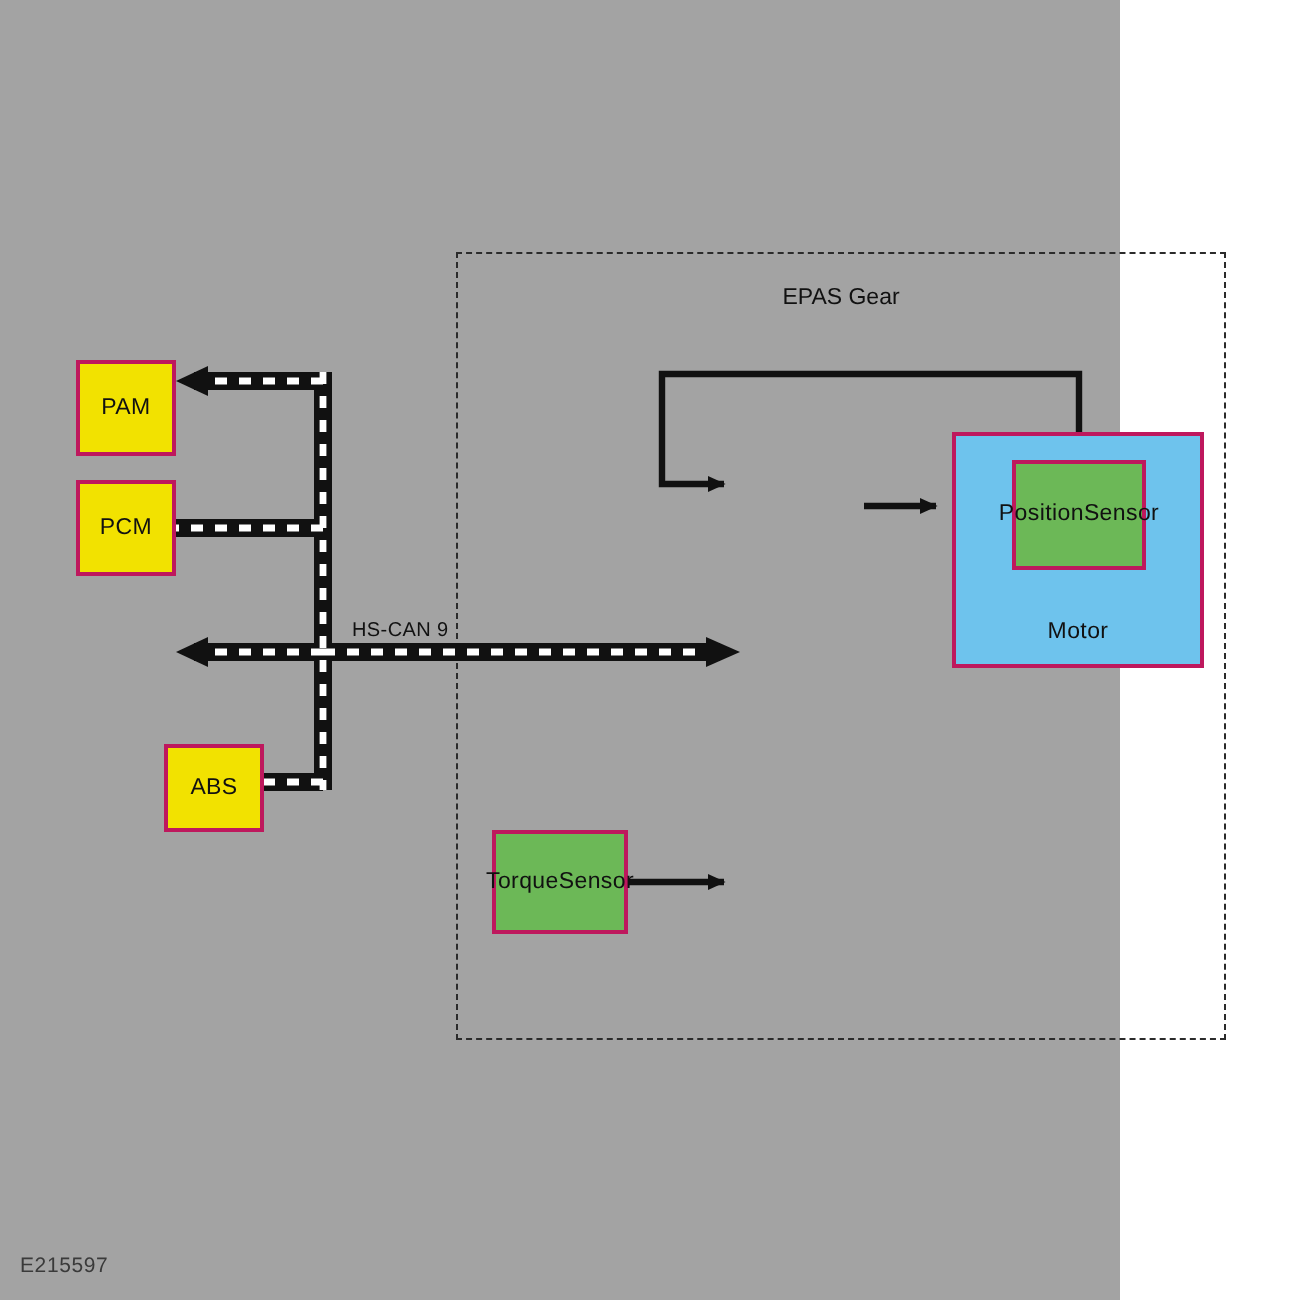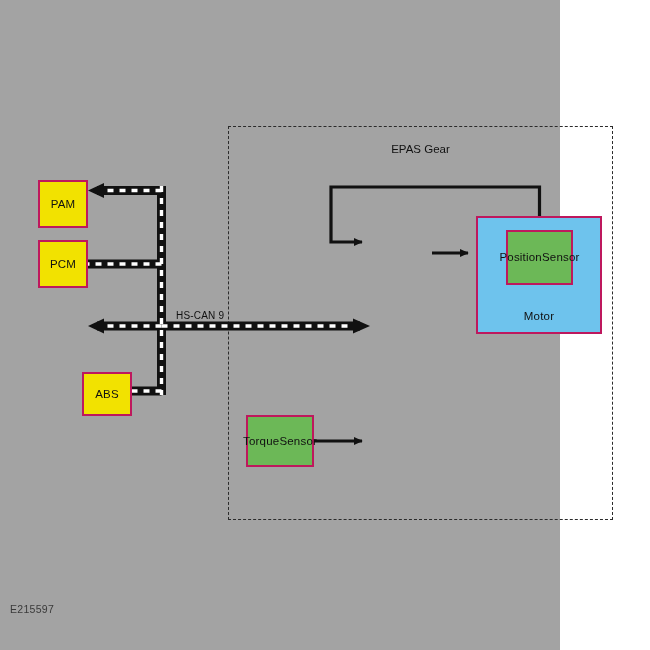--- a/index.html
+++ b/index.html
@@ -114,15 +114,15 @@
   <div class="node green" style="left:506px;top:230px;width:67px;height:55px;flex-direction:row;">
     <span>Position</span>
     <span>Sensor</span>
   </div>
 
   <div class="node green" style="left:246px;top:415px;width:68px;height:52px;flex-direction:row;">
     <span>Torque</span>
     <span>Sensor</span>
   </div>
 
-  <div class="ecode" style="left:10px;top:603px;">E215597</div>
+  <div class="ecode" style="left:10px;top:627px;">E215597</div>
 
 </div>
 
 </body></html>

